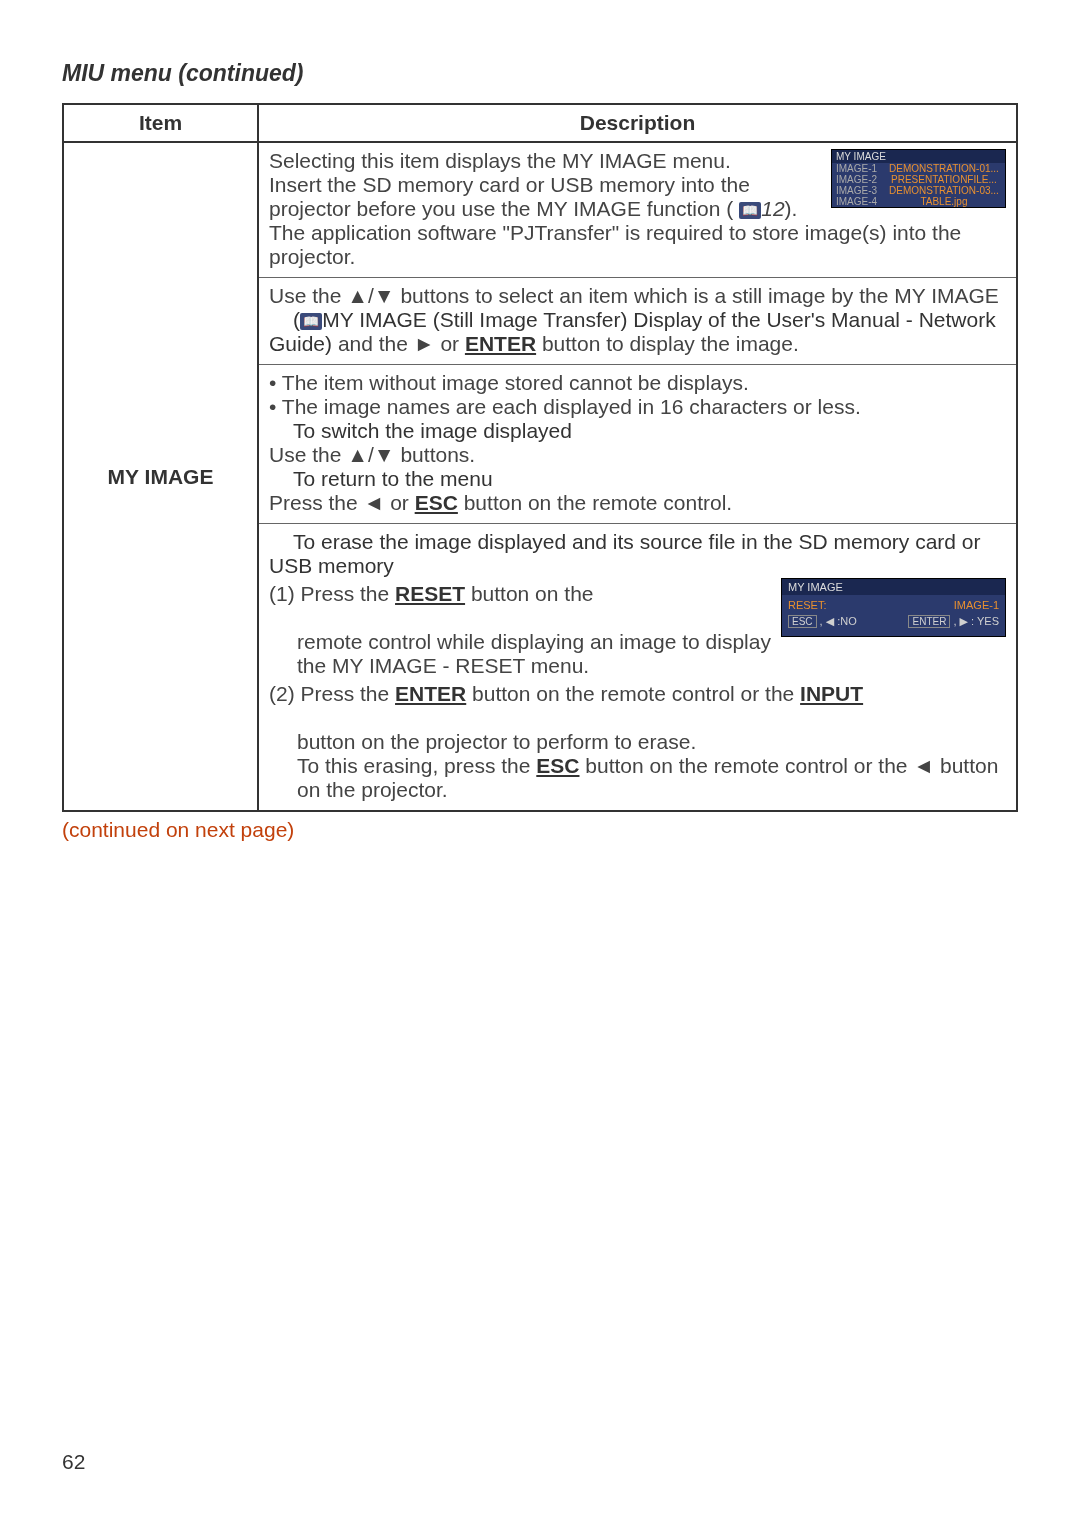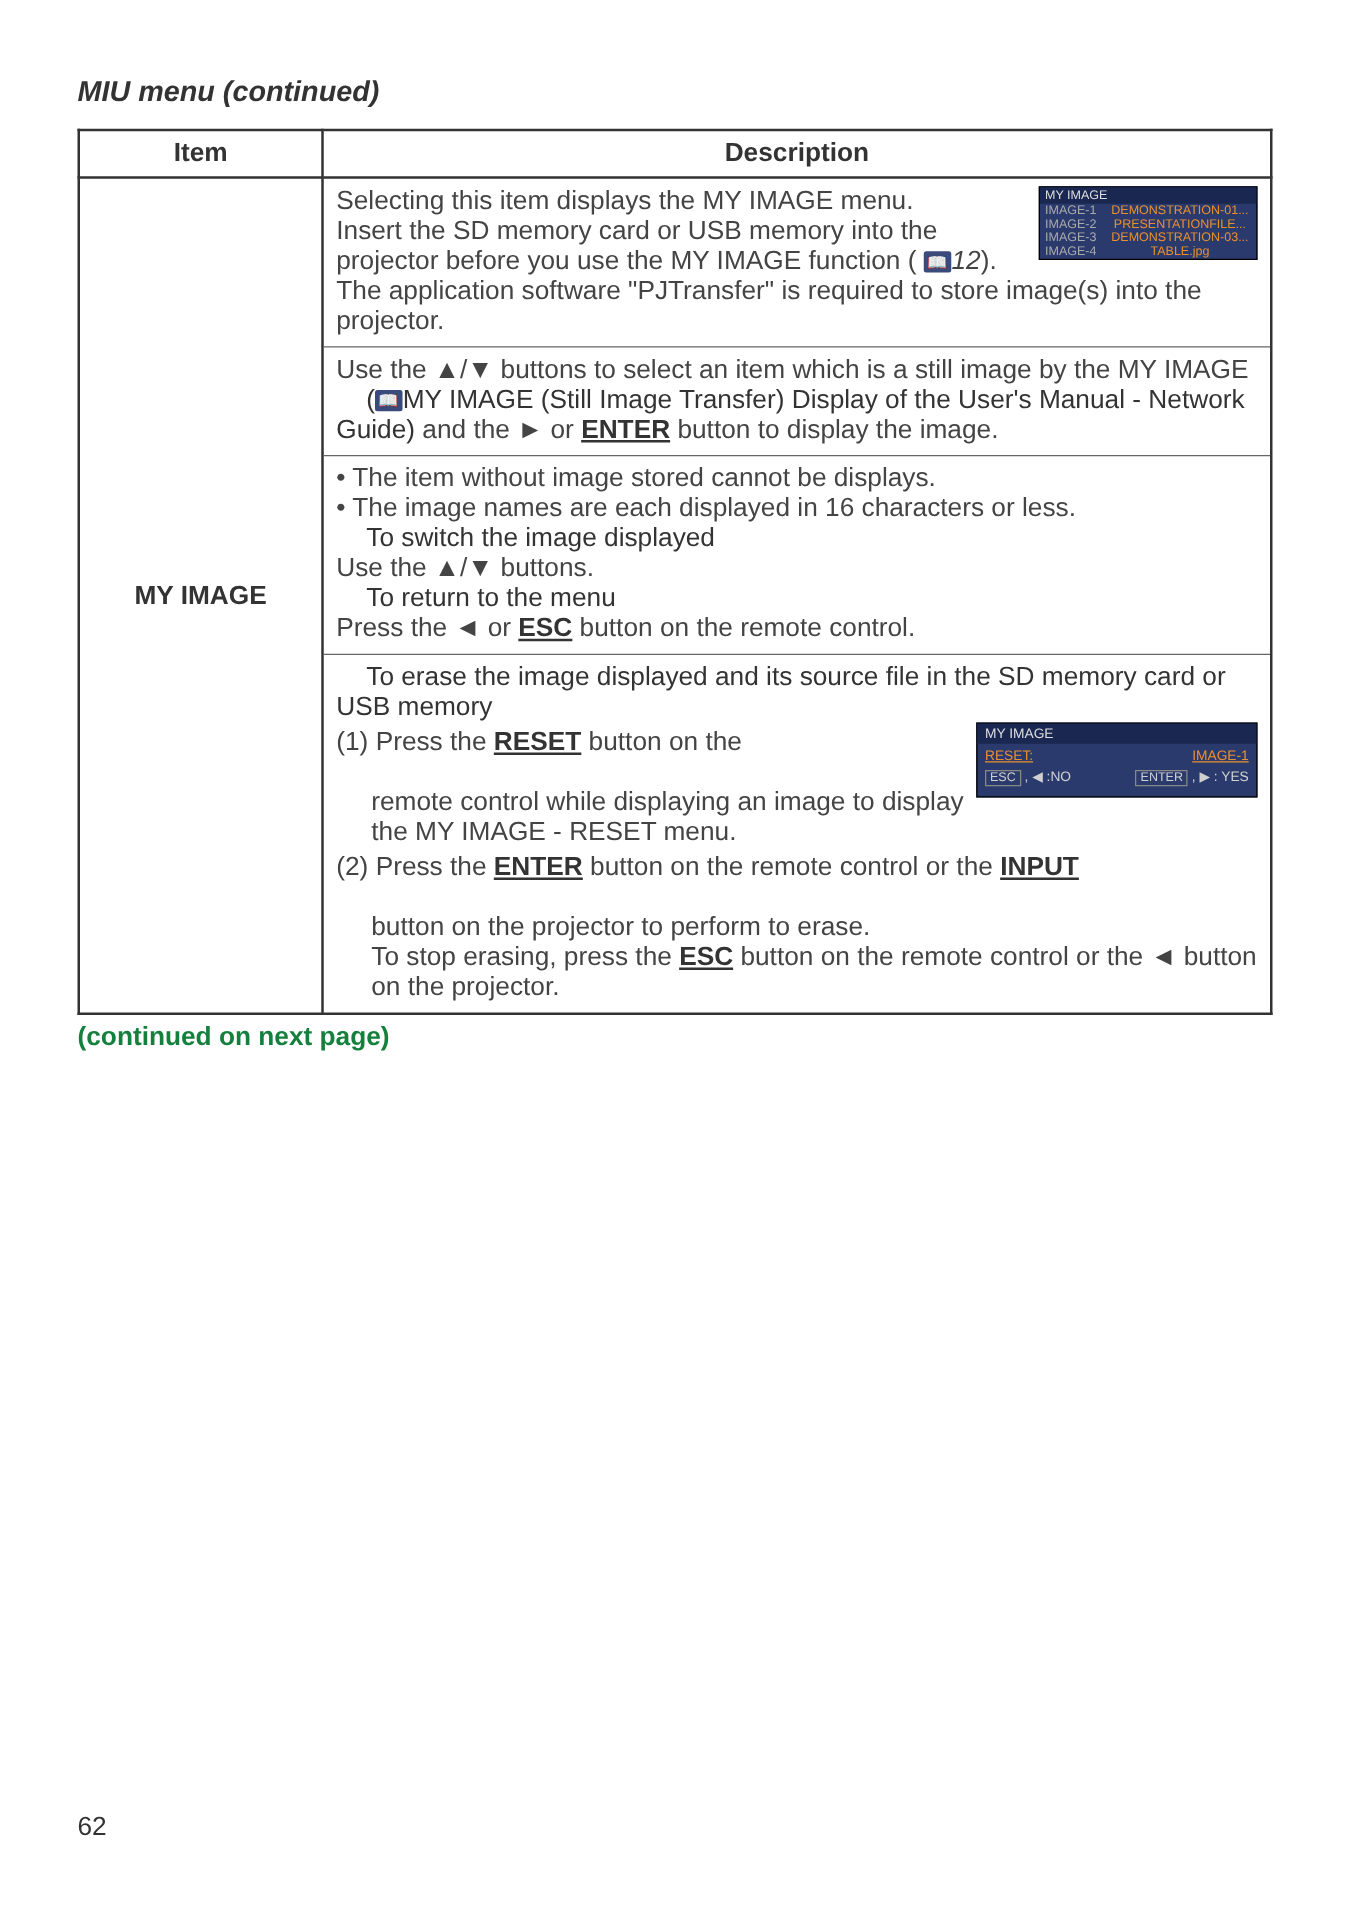--- a/index.html
+++ b/index.html
@@ -113,28 +113,27 @@
     color: #d0d0d0;
   }
   .osd2-title {
     background: #1a2750;
     color: #ddd;
     padding: 2px 6px;
     font-size: 11px;
   }
   .osd2-body { padding: 4px 6px; }
   .osd2-row { display: flex; justify-content: space-between; font-size: 11px; margin-bottom: 4px; }
-  .osd2 .orange { color: #e89030; text-decoration: underline; }
+  .osd2 .orange { color: #e89030; }
   .osd2 .box { border: 1px solid #888; padding: 0 3px; font-size: 10px; display: inline-block; }
   .indent { padding-left: 28px; margin-top: 24px; }
   .continued {
     font-size: 21px;
-    color: #15803d;
+    color: #c2410c;
     margin-top: 6px;
-    font-weight: bold;
   }
   .page-num {
     position: absolute;
     left: 62px;
     bottom: 52px;
     font-size: 21px;
     color: #333;
     text-align: right;
   }
   .clearfix::after { content: ""; display: table; clear: both; }
@@ -219,21 +218,21 @@
 
           <div style="margin-top:4px;">
             <span>(1) Press the </span><span class="btn-text">RESET</span><span> button on the</span>
             <div class="indent">remote control while displaying an image to display the MY IMAGE - RESET menu.</div>
           </div>
 
           <div style="clear:both; margin-top:4px;">
             <span>(2) Press the </span><span class="btn-text">ENTER</span><span> button on the remote control or the </span><span class="btn-text">INPUT</span>
             <div class="indent">
               <span> button on the projector to perform to erase.</span><br>
-              <span>To stop erasing, press the </span><span class="btn-text">ESC</span><span> button on the remote control or the ◄ button on the projector.</span>
+              <span>To this erasing, press the </span><span class="btn-text">ESC</span><span> button on the remote control or the ◄ button on the projector.</span>
             </div>
           </div>
         </div>
 
       </td>
     </tr>
   </tbody>
     </table>
 
   <div class="continued">(continued on next page)</div>

